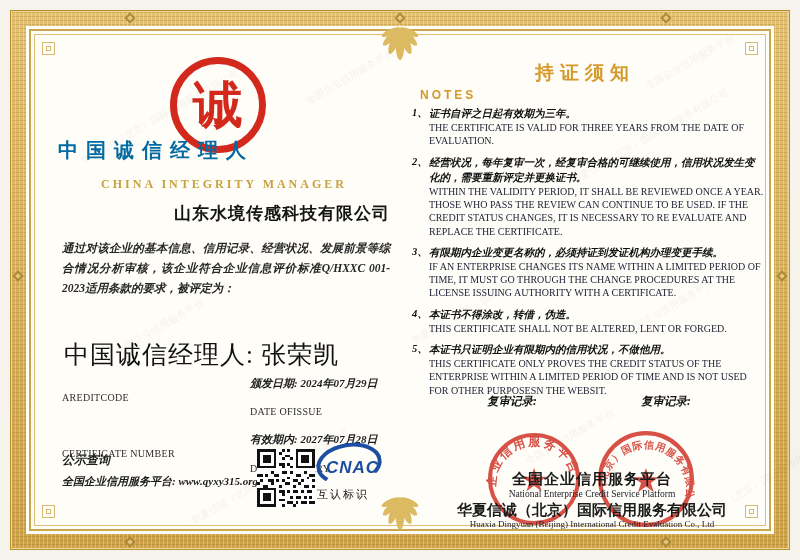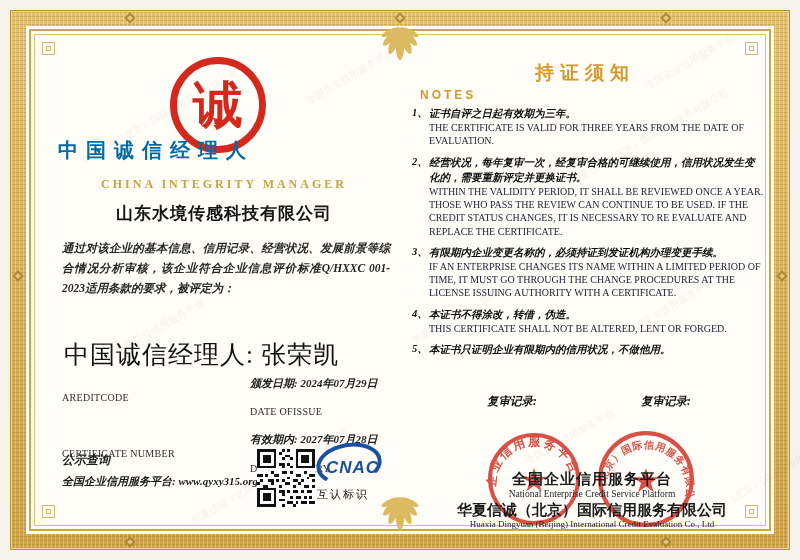--- a/index.html
+++ b/index.html
@@ -37,21 +37,21 @@
           border:7px solid #d3291c; border-radius:50%;
           display:flex; align-items:center; justify-content:center; }
   .logo-char { font-size:50px; line-height:1; color:#d3291c; font-weight:bold;
                font-family:"Liberation Serif", serif; }
   .title-cn { position:absolute; left:58px; top:137px; width:332px; text-align:left;
               font-size:20px; font-weight:bold; color:#0369a1; letter-spacing:8px;
               font-family:"Liberation Serif", serif; white-space:nowrap; }
   .title-en { position:absolute; left:58px; top:177px; width:332px; text-align:center;
               font-size:12px; font-weight:bold; color:#c8a23e; letter-spacing:3px;
               font-family:"Liberation Serif", serif; }
-  .company  { position:absolute; left:58px; top:202px; width:332px; text-align:center;
+  .company  { position:absolute; left:58px; top:202px; width:332px; text-align:right;
               font-size:17px; font-weight:bold; color:#141414; letter-spacing:1px; }
   .intro { position:absolute; left:62px; top:238px; width:328px; text-align:justify;
            font:bold italic 11.5px/1.75 "Liberation Serif", serif; color:#262626; }
   .award { position:absolute; left:64px; top:310px; width:330px; white-space:nowrap;
            font:25px "Liberation Serif", serif; color:#101010; letter-spacing:1px;margin-top:28px; }
   .fields { position:absolute; left:62px; top:376px; width:334px; display:grid;
             grid-template-columns:188px 1fr; row-gap:15px; }
   .f-line { font:bold italic 11px/1.3 "Liberation Serif", serif; color:#1c1c1c; }
   .f-sub  { font:10px "Liberation Serif", serif; color:#2e2e2e; margin-top:16px; letter-spacing:.3px; }
   .query-title { position:absolute; left:62px; top:452px;
@@ -208,20 +208,21 @@
       <div class="note-en">IF AN ENTERPRISE CHANGES ITS NAME WITHIN A LIMITED PERIOD OF TIME, IT MUST GO THROUGH THE CHANGE PROCEDURES AT THE LICENSE ISSUING AUTHORITY WITH A CERTIFICATE.</div>
     </div>
     <div class="note-item">
       <span class="note-num">4、</span>
       <div class="note-cn">本证书不得涂改，转借，伪造。</div>
       <div class="note-en">THIS CERTIFICATE SHALL NOT BE ALTERED, LENT OR FORGED.</div>
     </div>
     <div class="note-item">
       <span class="note-num">5、</span>
       <div class="note-cn">本证书只证明企业有限期内的信用状况，不做他用。</div>
+      <div class="note-en">THIS CERTIFICATE ONLY PROVES THE CREDIT STATUS OF THE ENTERPRISE WITHIN A LIMITED PERIOD OF TIME AND IS NOT USED FOR OTHER PURPOSESN THE WEBSIT.</div>
     </div>
   </div>
 
   <span class="review r1">复审记录:</span>
   <span class="review r2">复审记录:</span>
 
   <svg class="seal s1" viewBox="0 0 120 120">
     <circle cx="60" cy="60" r="55" fill="none" stroke="#d23a2e" stroke-width="5"></circle>
     <path id="sealArc1" d="M14 80 A48 48 0 1 1 106 80" fill="none"></path>
     <text fill="#d23a2e" font-size="15" font-weight="bold" letter-spacing="3">

